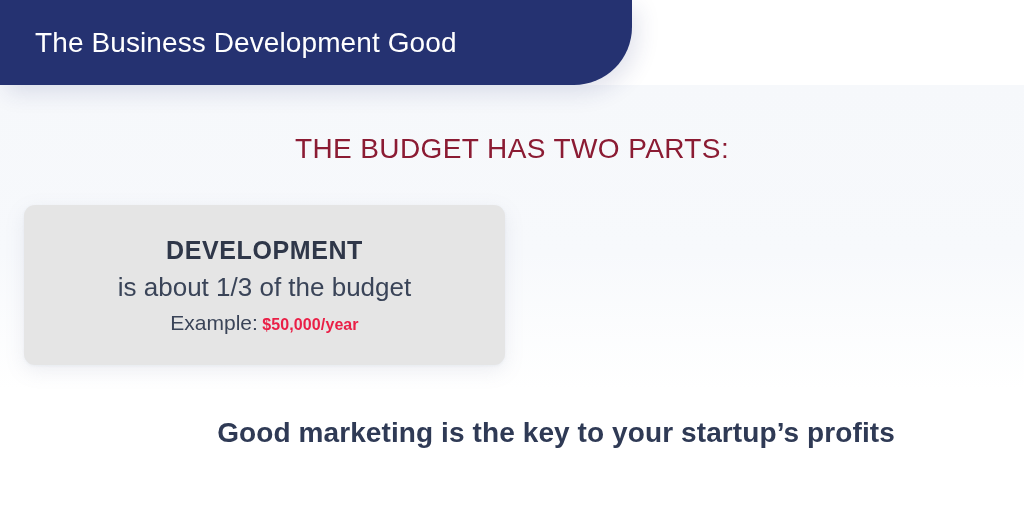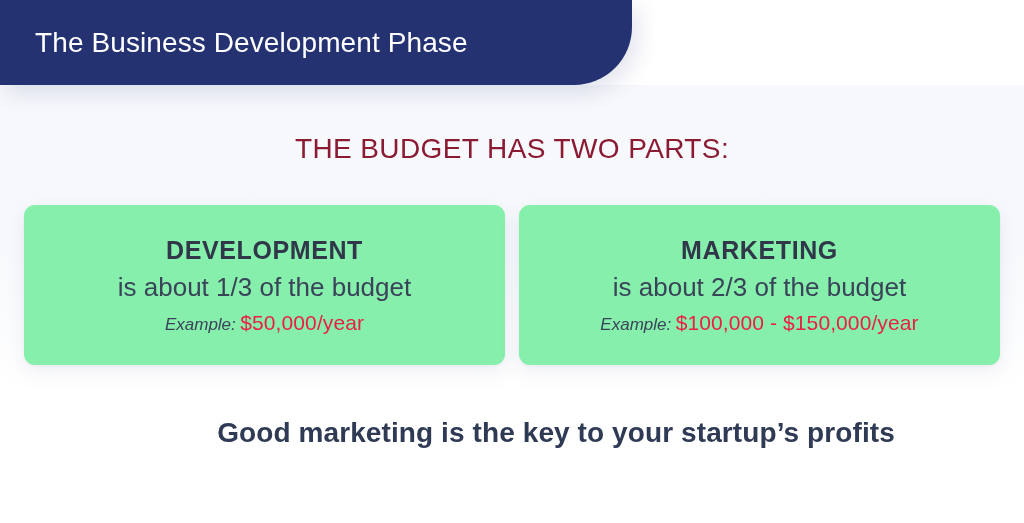--- a/index.html
+++ b/index.html
@@ -80,21 +80,21 @@
     top: 205px;
     width: 976px;
     height: 160px;
     display: flex;
     justify-content: space-between;
     z-index: 2;
   }
   .budget-card {
     width: 481px;
     height: 160px;
-    background: #86efac;
+    background: #e5e5e5;
     border-radius: 11px;
     box-shadow: 0 6px 20px rgba(120, 135, 165, 0.13),
                 0 1px 3px rgba(120, 135, 165, 0.08);
     display: flex;
     flex-direction: column;
     align-items: center;
     justify-content: center;
     box-sizing: border-box;
     padding: 0 10px;
   }
@@ -112,28 +112,27 @@
     font-weight: normal;
     margin-bottom: 8px;
     text-align: center;
   }
   .card-example {
     text-align: center;
     white-space: nowrap;
   }
   .example-label {
     color: #3a4458;
-    font-size: 17px;
+    font-size: 21px;
     font-weight: normal;
-    font-style: italic;
   }
   .example-value {
     color: #ea1f46;
-    font-size: 21px;
-    font-weight: normal;
+    font-size: 16px;
+    font-weight: bold;
     letter-spacing: 0.1px;
   }
 
   
   .tagline {
     position: absolute;
     left: 0;
     top: 417px;
     width: 1024px;
     text-align: center;
@@ -146,42 +145,34 @@
   }
 </style>
 </head>
 <body>
 
 <div class="slide">
 
   <div class="content-wash"></div>
 
   <div class="header-banner">
-    <div class="header-title">The Business Development Phase</div>
+    <div class="header-title">The Business Development Good</div>
   </div>
 
   <div class="section-heading">THE BUDGET HAS TWO PARTS:</div>
 
   <div class="cards-row">
 
     <div class="budget-card">
       <div class="card-title">DEVELOPMENT</div>
       <div class="card-subtitle">is about 1/3 of the budget</div>
       <div class="card-example">
         <span class="example-label">Example:</span>
         <span class="example-value">$50,000/year</span>
       </div>
     </div>
 
-    <div class="budget-card">
-      <div class="card-title">MARKETING</div>
-      <div class="card-subtitle">is about 2/3 of the budget</div>
-      <div class="card-example">
-        <span class="example-label">Example:</span>
-        <span class="example-value">$100,000 - $150,000/year</span>
-      </div>
-    </div>
 
   </div>
 
   <div class="tagline">Good marketing is the key to your startup’s profits</div>
 
 </div>
 
 </body></html>

